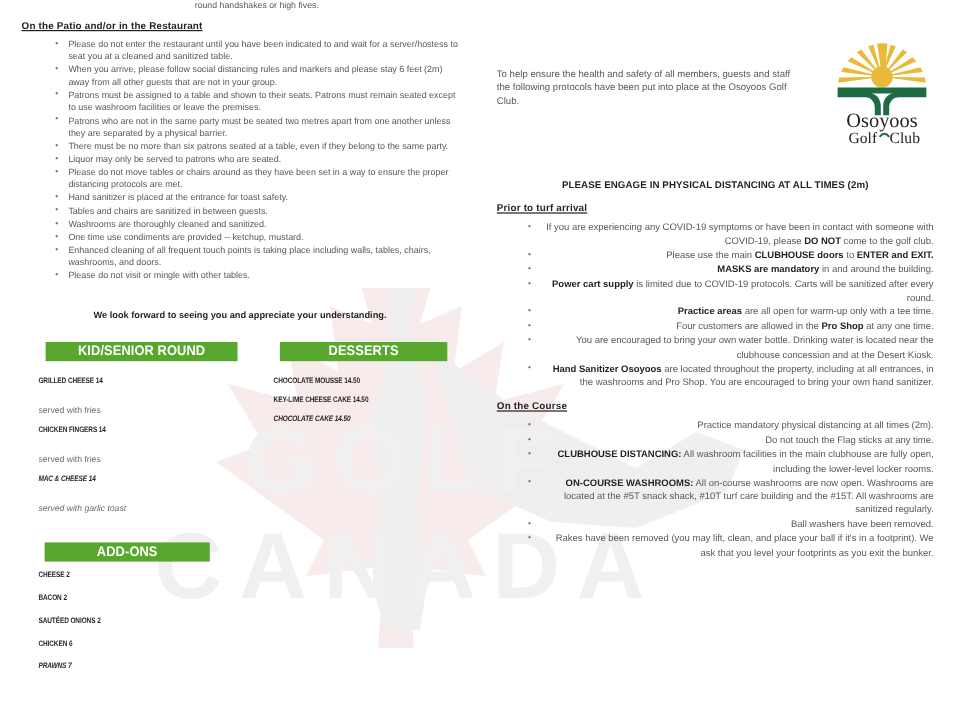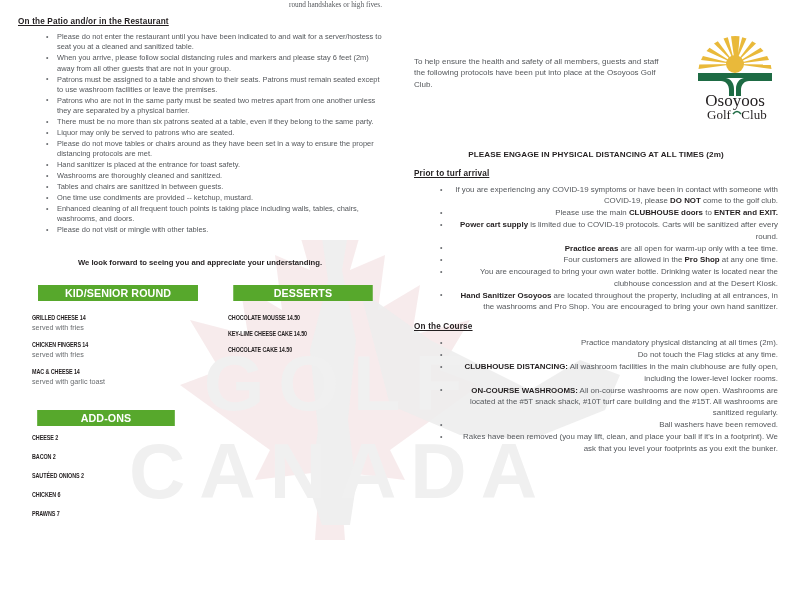--- a/index.html
+++ b/index.html
@@ -47,26 +47,25 @@
     box-sizing: border-box;
     padding: 0 22px 0 14px;
   }
 
   
   .cut-line {
     font-size: 7.3px;
     line-height: 9px;
     margin: 0;
     padding-top: 0px;
-    text-align: right;
+    text-align: center;
     padding-left: 28px;
     color: #55585c;
     height: 9px;
     overflow: hidden;
-    font-family: Liberation Serif, serif;
   }
   .sec-head {
     font-size: 8.2px;
     font-weight: bold;
     color: #231f20;
     text-decoration: underline;
     margin: 8px 0 6px 0;
     letter-spacing: 0.02em;
   }
   .col-right .sec-head { margin: 10px 0 6px 0; }
@@ -120,35 +119,35 @@
     font-size: 11.5px;
     letter-spacing: 0.1px;
     line-height: 16px;
     height: 16px;
     transform: scaleX(0.93);
     transform-origin: center;
   }
 
   .menu-list { margin-top: 13px; }
   .menu-item { margin-bottom: 9px; }
-  .menu-item:last-child { margin-bottom: 0; }
+  .menu-item:last-child { margin-bottom: 0; font-style: italic; }
   .menu-name {
     font-family: "Liberation Sans Narrow", "Liberation Sans", sans-serif;
     font-weight: bold;
     font-size: 6.6px;
     color: #231f20;
     letter-spacing: -0.1px;
     transform: scaleX(0.82);
     transform-origin: left center;
     white-space: nowrap;
   }
   .menu-desc {
     font-size: 7.2px;
     color: #6a6d70;
-    margin-top: 2px;
+    margin-top: 16px;
     line-height: 9px;
   }
 
   .addons-zone { margin-top: 24px; margin-left: 14px; width: 148px; }
   .addons-list { margin-top: 8px; }
   .addons-list .menu-item { margin-bottom: 12px; }
 
   
   .top-block {
     display: flex;
@@ -201,22 +200,22 @@
 
     <ul class="bullets">
         <li>Please do not enter the restaurant until you have been indicated to and wait for a server/hostess to seat you at a cleaned and sanitized table.</li>
         <li>When you arrive, please follow social distancing rules and markers and please stay 6 feet (2m) away from all other guests that are not in your group.</li>
         <li>Patrons must be assigned to a table and shown to their seats. Patrons must remain seated except to use washroom facilities or leave the premises.</li>
         <li>Patrons who are not in the same party must be seated two metres apart from one another unless they are separated by a physical barrier.</li>
         <li>There must be no more than six patrons seated at a table, even if they belong to the same party.</li>
         <li>Liquor may only be served to patrons who are seated.</li>
         <li>Please do not move tables or chairs around as they have been set in a way to ensure the proper distancing protocols are met.</li>
         <li>Hand sanitizer is placed at the entrance for toast safety.</li>
+        <li>Tables and chairs are sanitized in between guests.</li>
         <li>Washrooms are thoroughly cleaned and sanitized.</li>
-        <li>Tables and chairs are sanitized in between guests.</li>
         <li>One time use condiments are provided -- ketchup, mustard.</li>
         <li>Enhanced cleaning of all frequent touch points is taking place including walls, tables, chairs, washrooms, and doors.</li>
         <li>Please do not visit or mingle with other tables.</li>
       </ul>
 
     <div class="closing">We look forward to seeing you and appreciate your understanding.</div>
 
     <div class="menu-zone">
       <div class="menu-row">
 
@@ -313,20 +312,21 @@
         </svg>
       </div>
     </div>
 
     <div class="distancing-note">PLEASE ENGAGE IN PHYSICAL DISTANCING AT ALL TIMES (2m)</div>
 
     <div class="sec-head">Prior to turf arrival</div>
     <ul class="bullets">
         <li><span>If you are experiencing any COVID-19 symptoms or have been in contact with someone with COVID-19, please </span><b>DO NOT</b><span> come to the golf club.</span></li>
         <li><span>Please use the main </span><b>CLUBHOUSE doors</b><span> to </span><b>ENTER and EXIT.</b></li>
+        <li><b>MASKS are mandatory</b><span> in and around the building.</span></li>
         <li><b>Power cart supply</b><span> is limited due to COVID-19 protocols.  Carts will be sanitized after every round.</span></li>
         <li><b>Practice areas</b><span> are all open for warm-up only with a tee time.</span></li>
         <li><span>Four customers are allowed in the </span><b>Pro Shop</b><span> at any one time.</span></li>
         <li><span>You are encouraged to bring your own water bottle. Drinking water is located near the clubhouse concession and at the Desert Kiosk.</span></li>
         <li><b>Hand Sanitizer Osoyoos</b><span> are located throughout the property, including at all entrances, in the washrooms and Pro Shop.  You are encouraged to bring your own hand sanitizer.</span></li>
       </ul>
 
     <div class="sec-head">On the Course</div>
     <ul class="bullets">
         <li><span>Practice mandatory physical distancing at all times (2m).</span></li>

